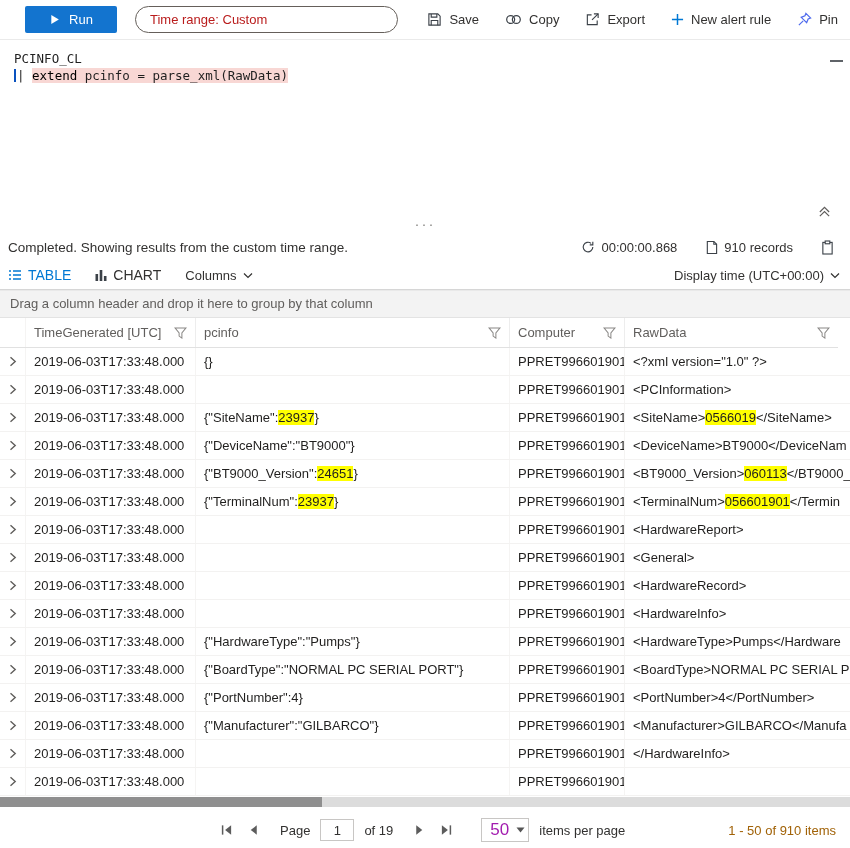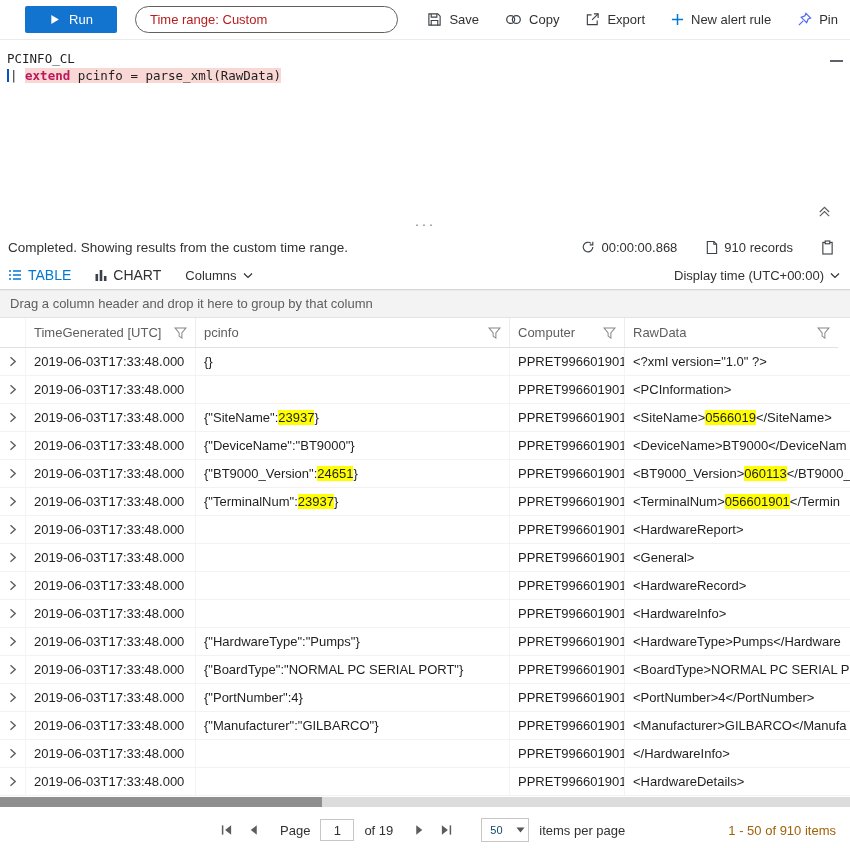--- a/index.html
+++ b/index.html
@@ -9,24 +9,24 @@
 
   
   .toolbar { position:absolute; top:0; left:0; right:0; height:40px; display:flex; align-items:center; border-bottom:1px solid #eaeaea; background:#fff; }
   .run-btn { margin-left:25px; width:92px; height:27px; background:#1374cf; color:#fff; border:none; border-radius:2px; display:flex; align-items:center; justify-content:center; gap:9px; font-size:13px; font-family:inherit; cursor:pointer; }
   .time-pill { margin-left:18px; height:27px; width:263px; border:1px solid #655f5a; border-radius:14px; display:flex; align-items:center; padding:0 14px; font-size:13px; color:#b91c1c; background:#fff; cursor:pointer; }
   .tb-actions { margin-left:auto; margin-right:12px; display:flex; align-items:center; gap:26px; }
   .tb-item { display:flex; align-items:center; gap:7px; background:none; border:none; font-size:13px; color:#323130; font-family:inherit; cursor:pointer; }
 
   
   .editor { position:absolute; top:41px; left:0; right:0; height:178px; background:#fff; font-family:"DejaVu Sans Mono","Liberation Mono",monospace; font-size:12.5px; color:#1f1f1f; }
-  .ed-line { white-space:pre; height:17px; line-height:17px; padding-left:7px; }
+  .ed-line { white-space:pre; height:17px; line-height:17px; padding-left:14px; }
   .ed-line1 { padding-top:0; margin-top:9px; }
   .caret { display:inline-block; width:2px; height:13px; background:#0a52bf; vertical-align:-2px; margin-right:1px; }
-  .kw { color:#be185d;font-weight:bold; }
+  .kw { color:#000000; }
   .ln-hl { background:#f8d7d4; }
   .ed-dash { position:absolute; top:19px; right:7px; width:13px; height:2px; background:#5f6368; cursor:pointer; }
   .collapse-btn { position:absolute; top:203px; right:18px; width:16px; height:16px; display:flex; align-items:center; justify-content:center; cursor:pointer; background:none; border:none; }
 
   
   .splitter { position:absolute; top:219px; left:0; right:0; height:14px; text-align:center; color:#8a8886; font-size:15px; line-height:9px; letter-spacing:2px; cursor:row-resize; }
 
   
   .statusbar { position:absolute; top:233px; left:0; right:0; height:28px; display:flex; align-items:center; }
   .status-msg { margin-left:8px; font-size:13.5px; color:#323130; }
@@ -64,21 +64,21 @@
   .hscroll-thumb { position:absolute; left:0; top:0; width:322px; height:10px; background:#8f8f8f; cursor:pointer; }
 
   
   .footer { position:absolute; top:812px; left:0; right:0; height:36px; display:flex; align-items:center; background:#fff; }
   .pager { margin-left:218px; display:flex; align-items:center; gap:10px; }
   .pg-btn { background:none; border:none; display:flex; align-items:center; cursor:pointer; padding:2px; }
   .pg-label { font-size:13px; color:#323130; }
   .page-input { width:34px; height:22px; border:1px solid #c8c6c4; text-align:center; font-size:13px; font-family:inherit; color:#323130; }
   .size-group { margin-left:26px; display:flex; align-items:center; gap:10px; }
   .size-select { width:48px; height:24px; border:1px solid #c8c6c4; background:#fff; display:flex; align-items:center; cursor:pointer; }
-  .size-select .val { flex:1; padding-left:8px; font-size:11px; color:#0c4a6e; }
+  .size-select .val { flex:1; padding-left:8px; font-size:17px; color:#a21caf; }
   .size-select .arr { width:16px; display:flex; align-items:center; justify-content:center; }
   .range-label { margin-left:auto; margin-right:14px; font-size:13px; color:#a16207; }
 </style>
 </head>
 <body>
 
 <div class="app">
 
   <div class="toolbar">
     <button class="run-btn">
@@ -482,21 +482,20 @@
       <div class="c-expand">
         <span style="display:flex;">
             <svg width="8" height="11" viewBox="0 0 8 10" fill="none" stroke="#605e5c" stroke-width="1.4">
               <path d="M1.5 0.8L6.2 5 1.5 9.2"></path>
             </svg>
           </span>
       </div>
       <div class="cell c-time">2019-06-03T17:33:48.000</div>
       <div class="cell c-pcinfo"></div>
       <div class="cell c-computer">PPRET996601901</div>
-      <div class="cell c-raw"><span>&lt;HardwareDetails&gt;</span></div>
     </div>
   </div>
 
   <div class="hscroll">
     <div class="hscroll-thumb"></div>
   </div>
 
   <div class="footer">
     <div class="pager">
       <button class="pg-btn">

